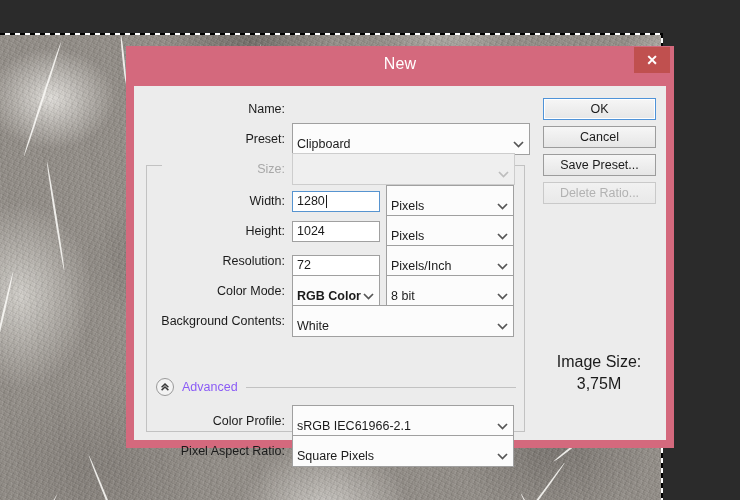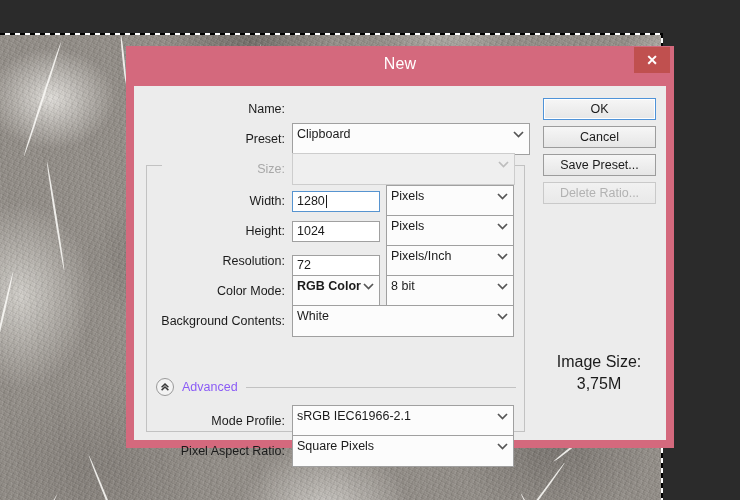--- a/index.html
+++ b/index.html
@@ -152,21 +152,21 @@
 
   .sel {
     height: 32px;
     background: #fcfcfc;
     border: 1px solid #a0a0a0;
     box-sizing: border-box;
     font-size: 12.5px;
     color: #1b1b1b;
     padding: 0 4px;
     display: flex;
-    align-items: flex-start;
+    align-items: flex-end;
     position: relative;
   }
   .sel .sel-text { flex: 1 1 auto; line-height: 20px; }
   .sel .chev {
     flex: 0 0 auto;
     width: 14px; height: 20px;
     display: flex; align-items: center; justify-content: center;
   }
   .sel.disabled {
     background: #efefef;
@@ -413,21 +413,21 @@
             <svg width="10" height="10" viewBox="0 0 10 10">
               <path d="M1.6 5.2 L5 2.1 L8.4 5.2" stroke="#3a3a3a" stroke-width="1.5" fill="none"></path>
               <path d="M1.6 8.1 L5 5.0 L8.4 8.1" stroke="#3a3a3a" stroke-width="1.5" fill="none"></path>
             </svg>
           </div>
           <div id="advanced-label">Advanced</div>
           <div id="advanced-rule"></div>
         </div>
 
         <div class="row" style="top:324px;">
-          <div class="lbl">Mode Profile:</div>
+          <div class="lbl">Color Profile:</div>
           <div class="sel" style="width:222px;">
             <span class="sel-text">sRGB IEC61966-2.1</span>
             <span class="chev">
               <svg width="11" height="7" viewBox="0 0 11 7">
                   <path d="M1 1 L5.5 5.6 L10 1" stroke="#555" stroke-width="1.7" fill="none"></path>
                 </svg>
             </span>
           </div>
         </div>
 

